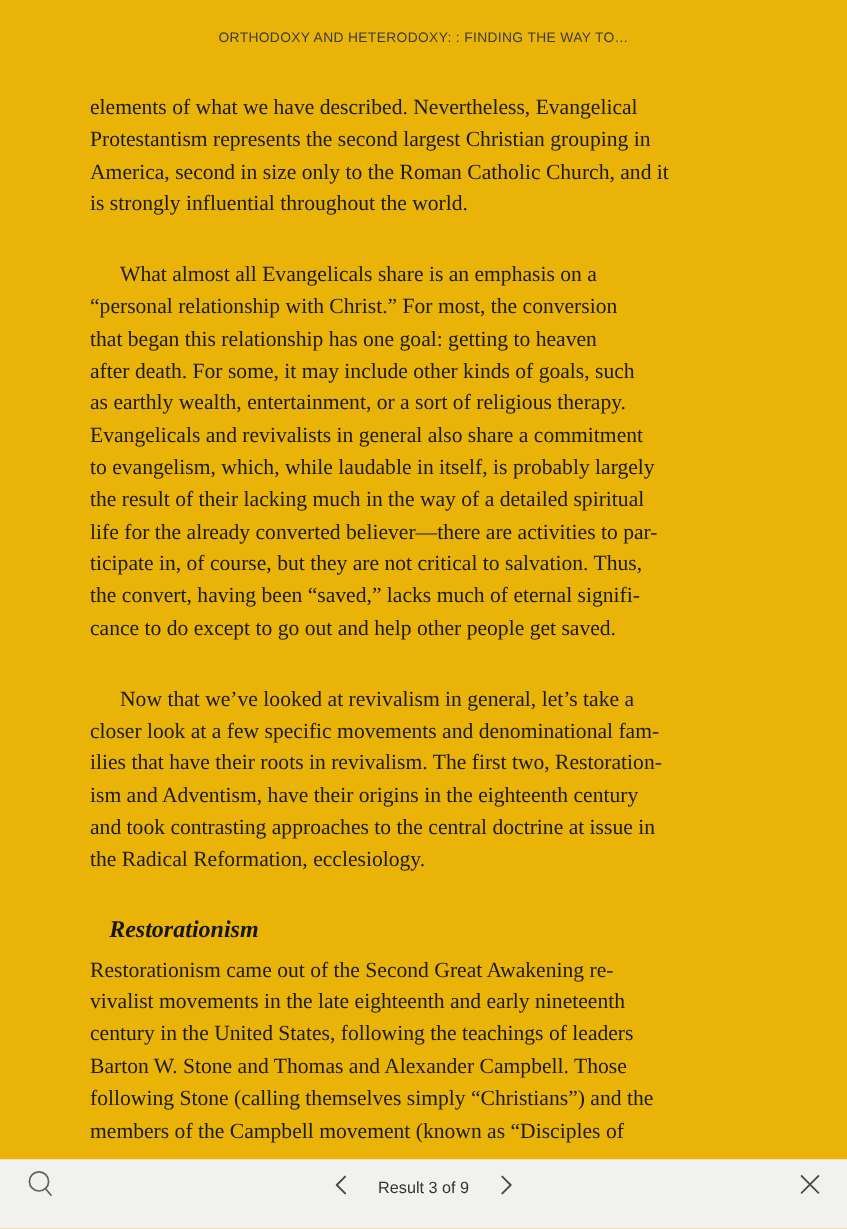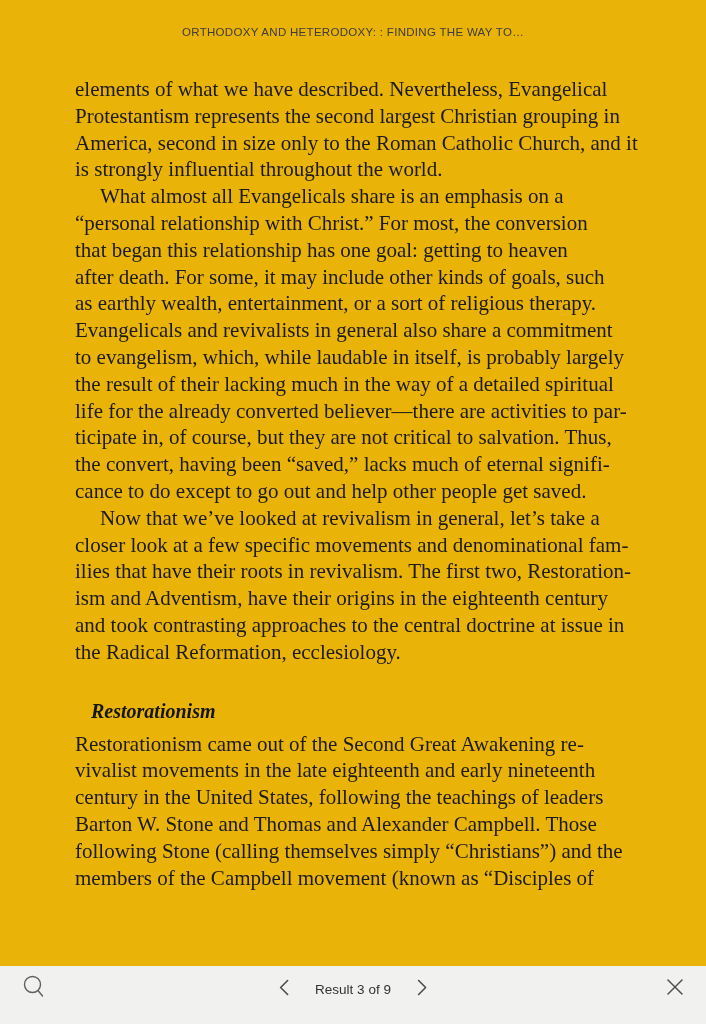--- a/index.html
+++ b/index.html
@@ -23,26 +23,26 @@
     color: #3c3c3c;
   }
   .content {
     position: absolute;
     top: 76px;
     left: 75px;
     width: 560px;
   }
   .content p {
     margin: 0;
-    font-size: 21px;
+    font-size: 18px;
     line-height: 26.8px;
     color: #1b1b1b;
     white-space: pre;
   }
-  .content p.indent { text-indent: 25px; }
+  .content p.indent { text-indent: 25px; margin-top: 32px; }
   .section-heading {
     margin: 32px 0 6px 16px;
     font-family: "Liberation Serif", serif;
     font-size: 20px;
     line-height: 27px;
     font-weight: bold;
     font-style: italic;
     color: #151515;
   }
   .footer-bar {

